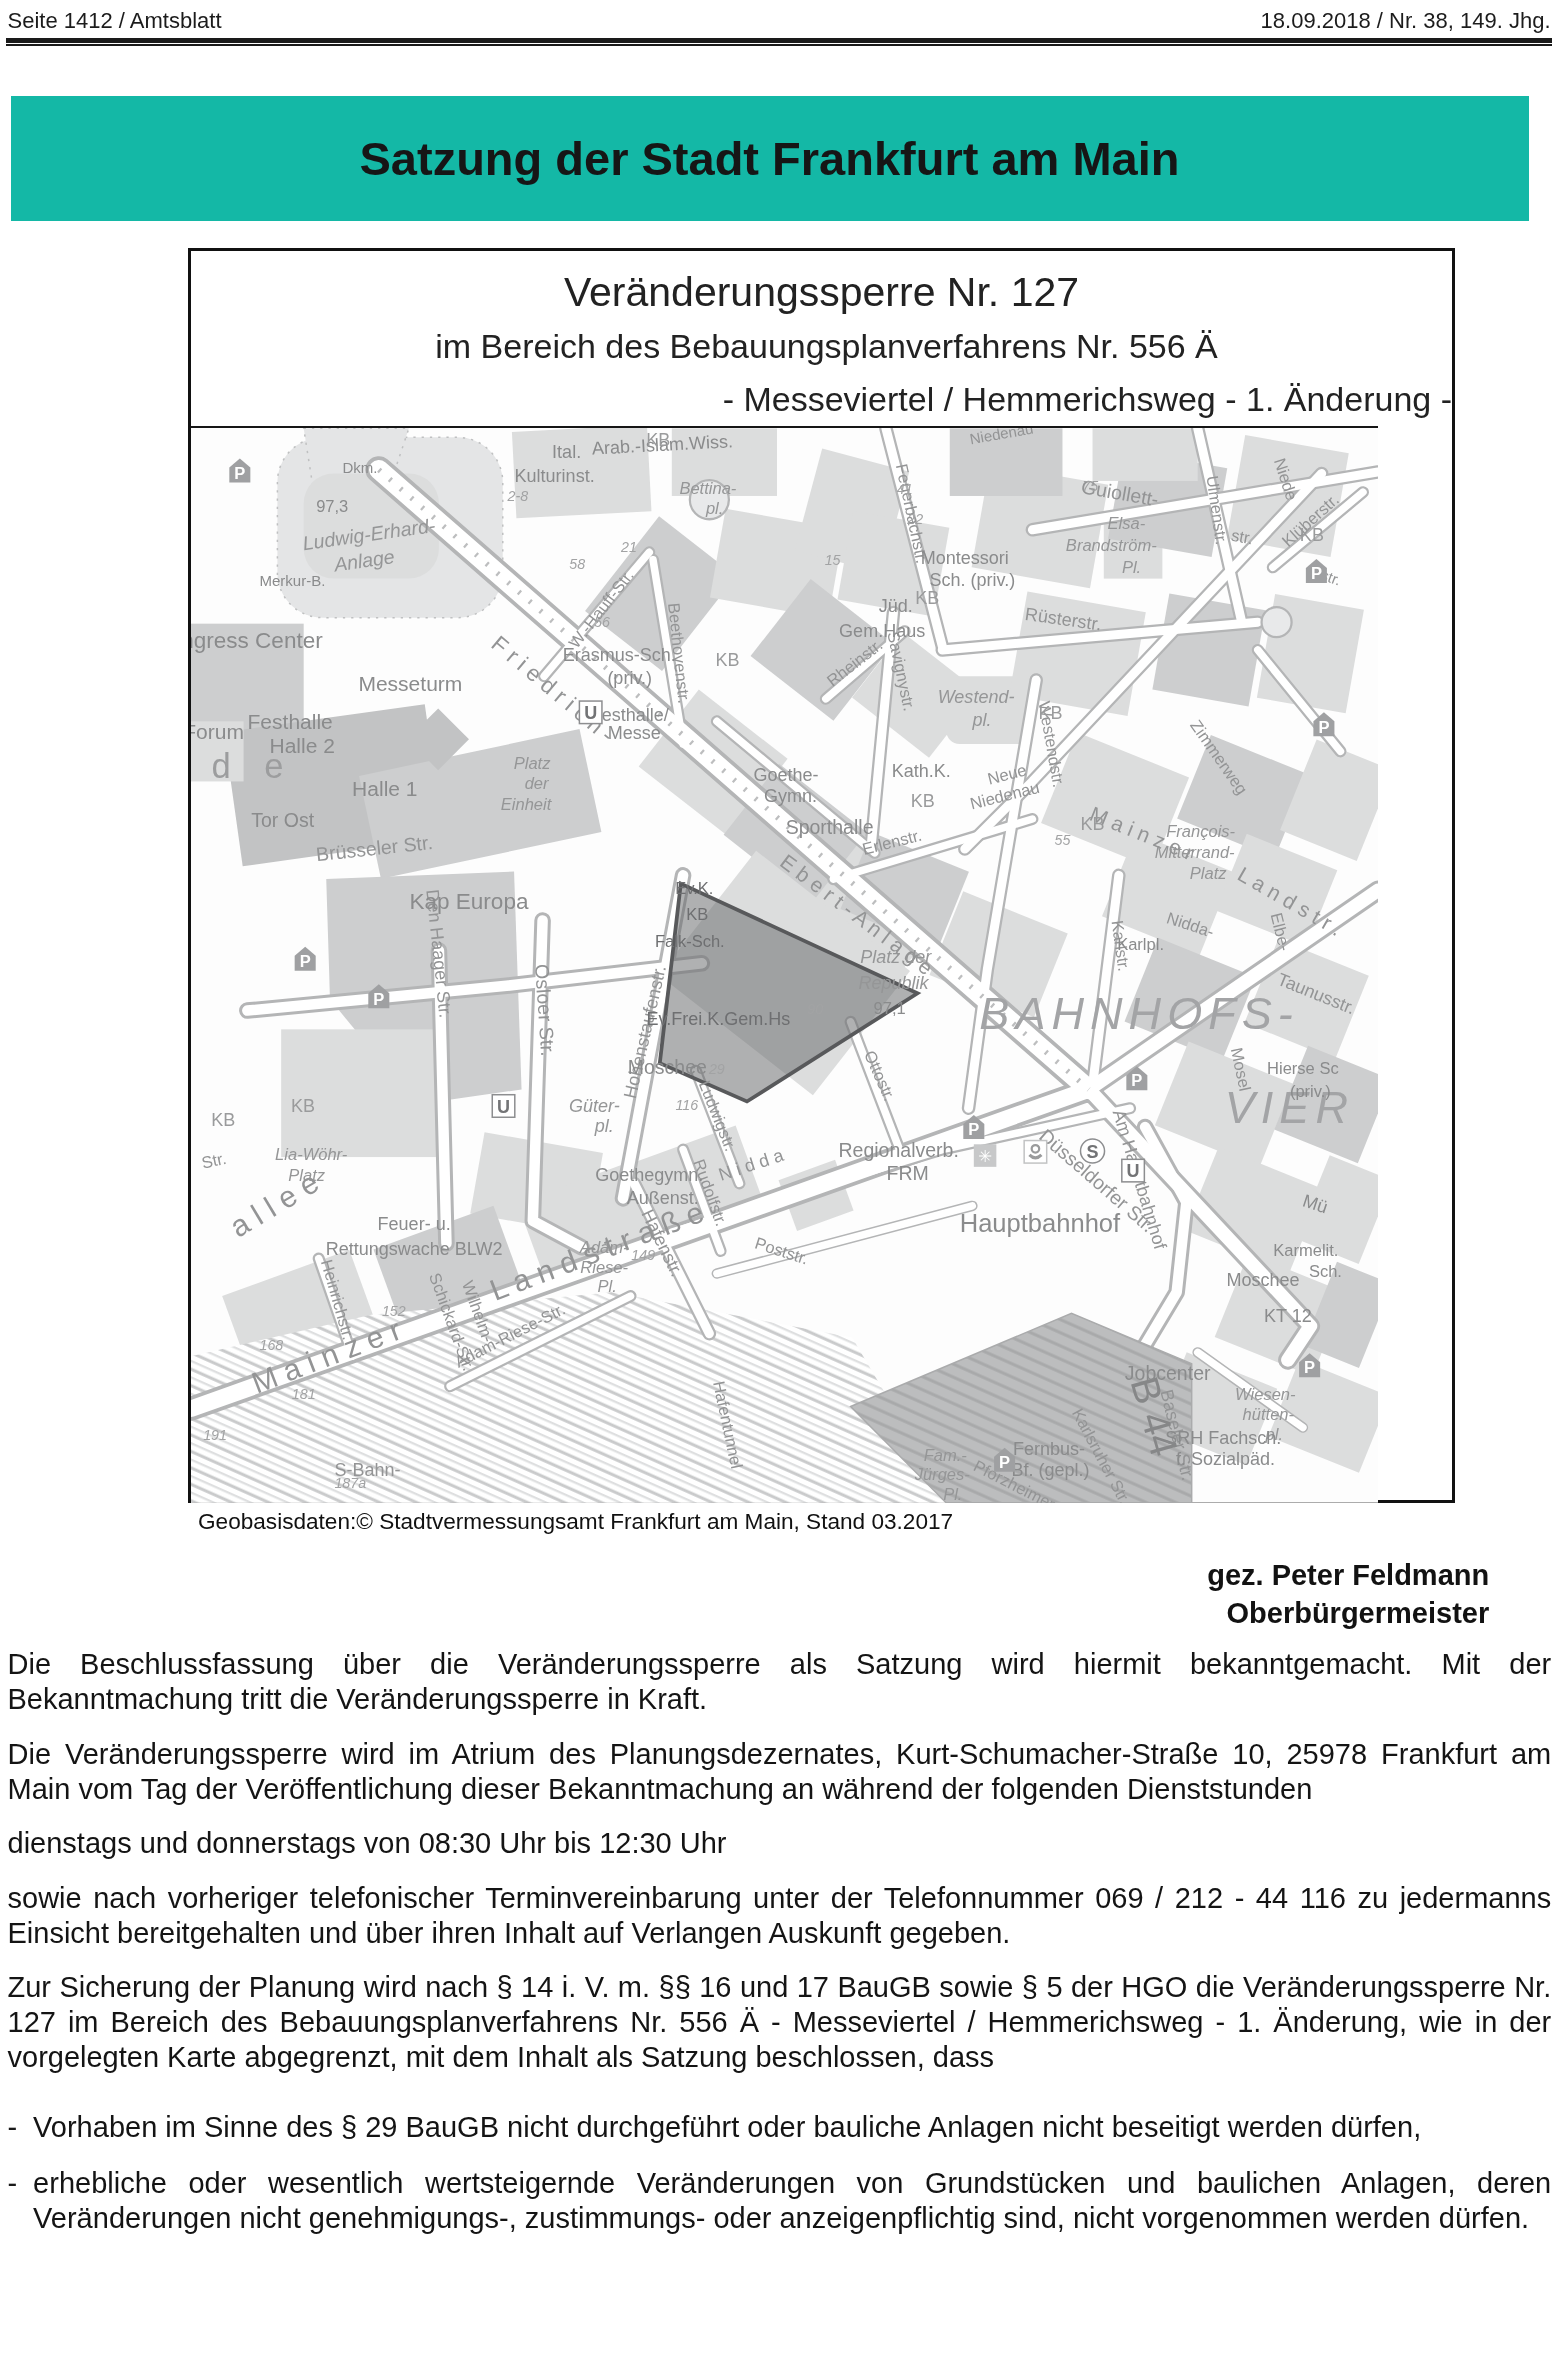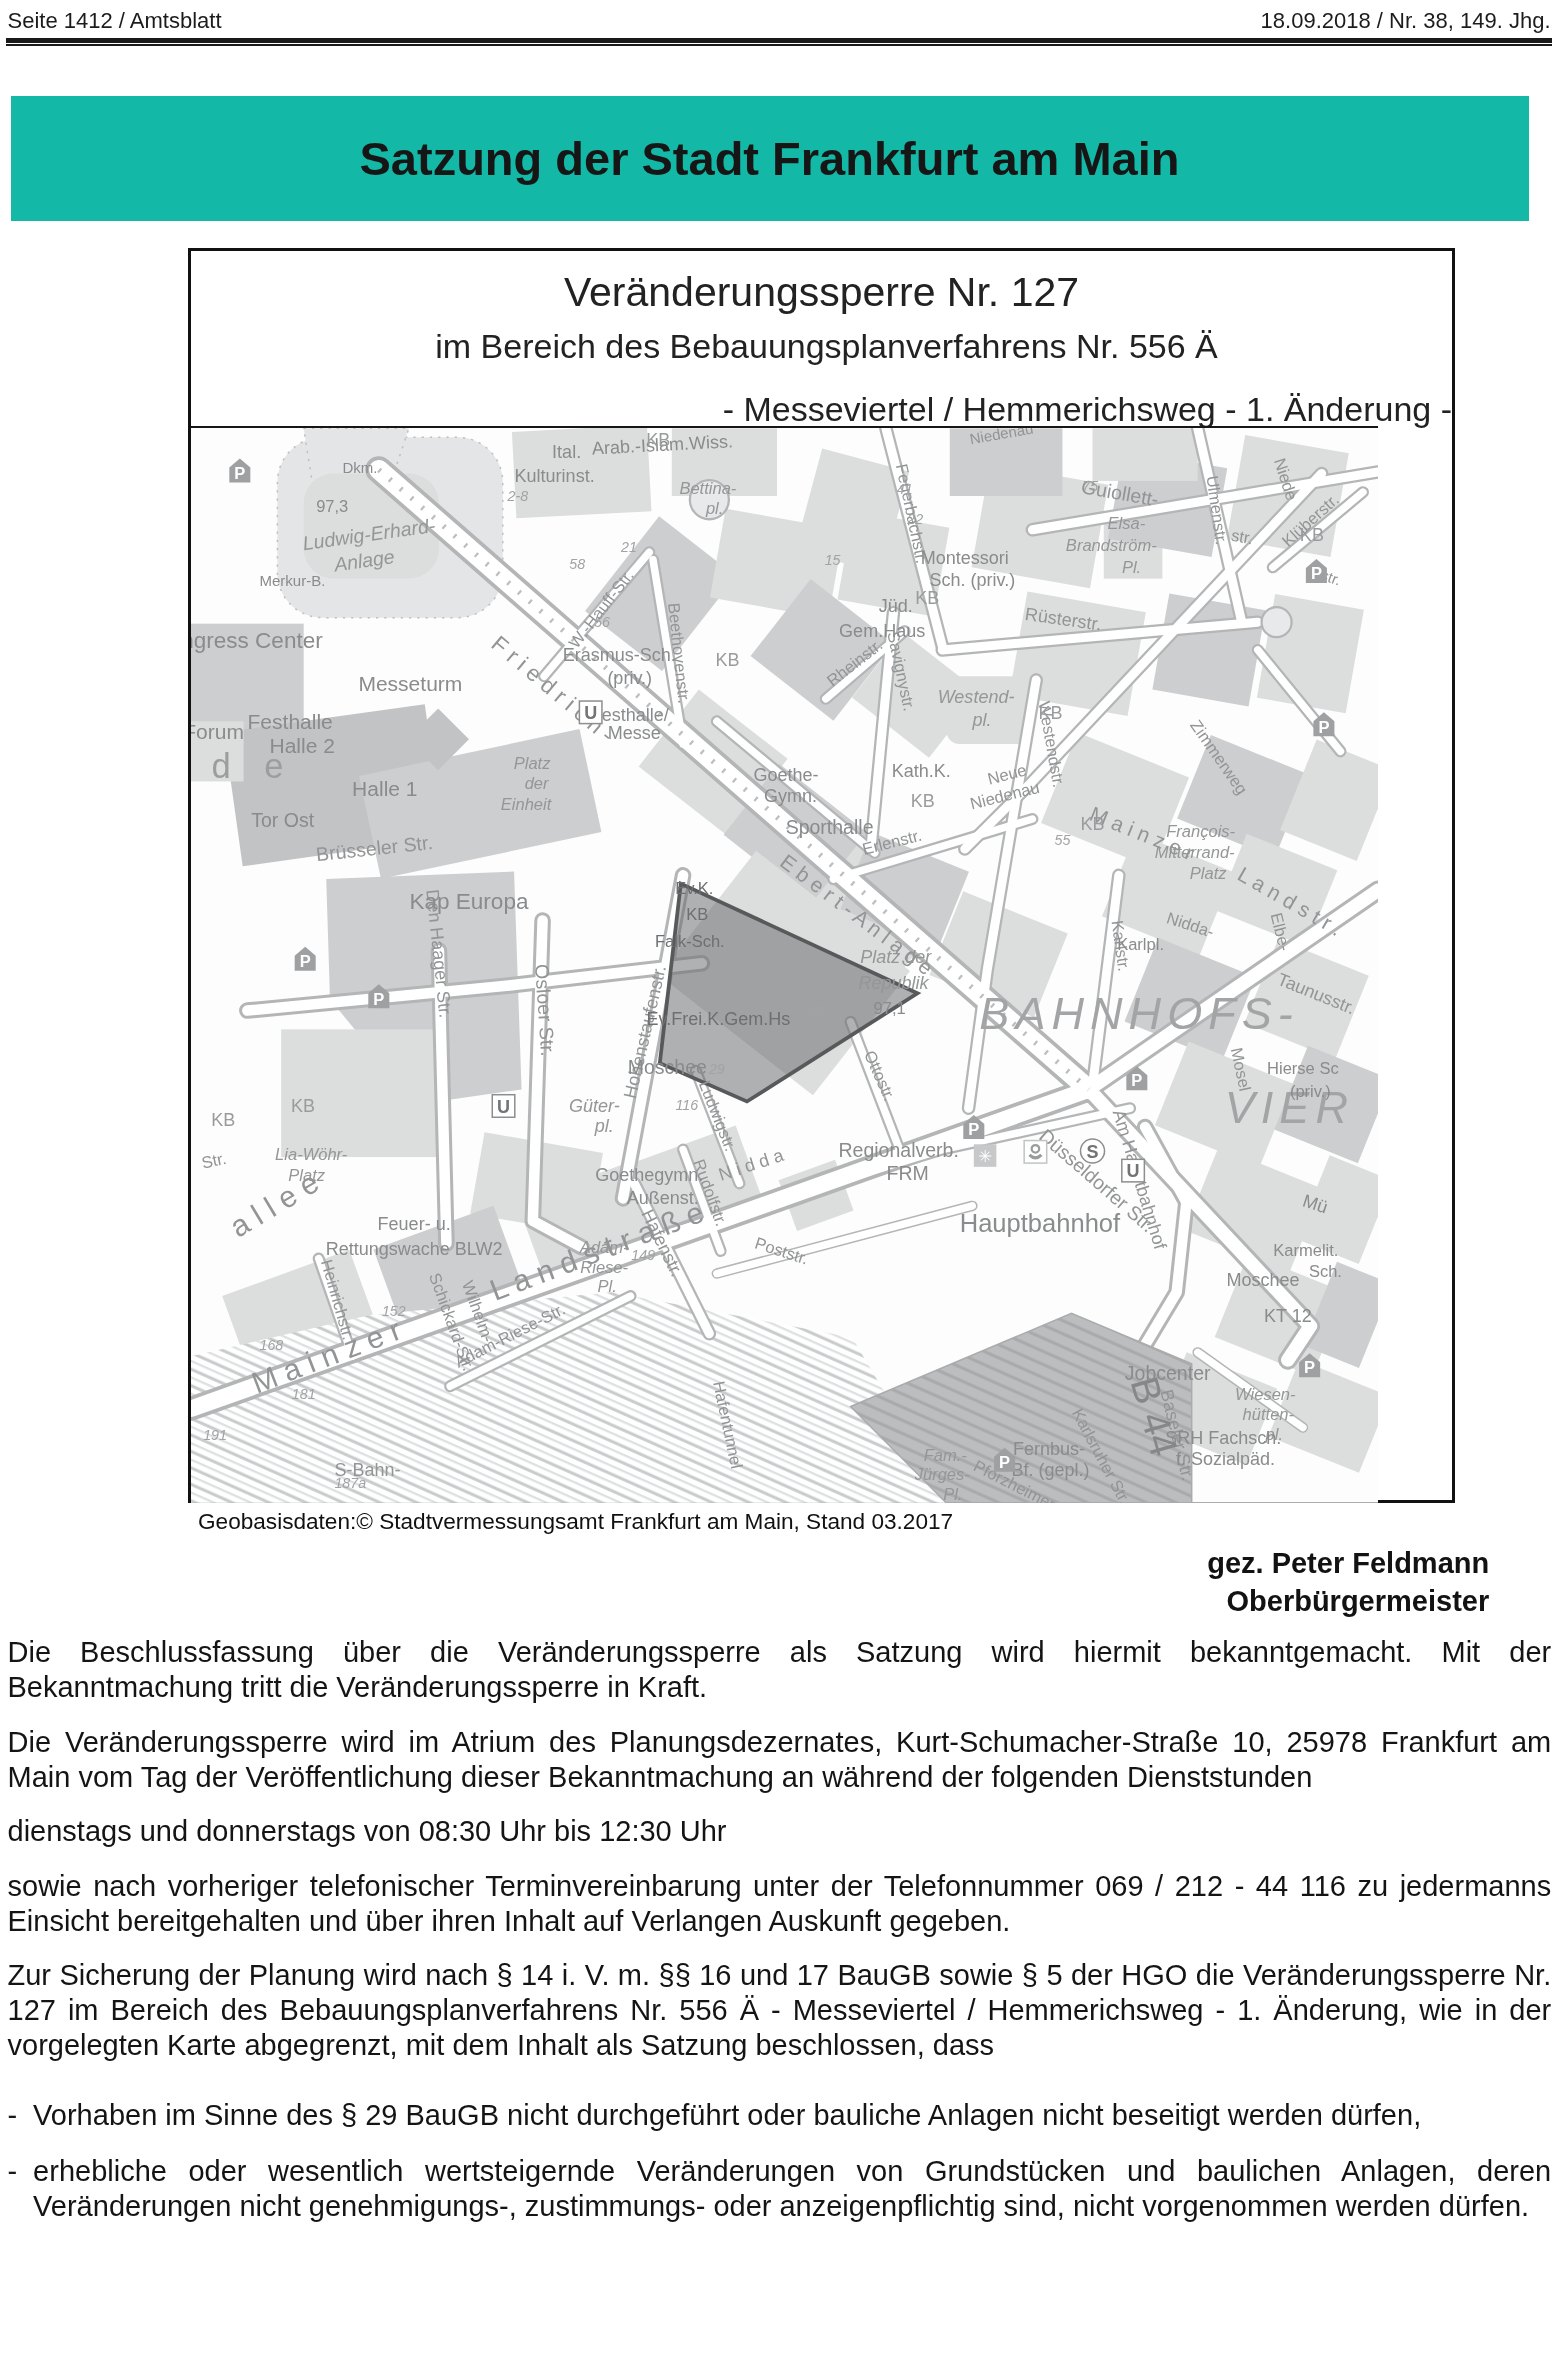--- a/index.html
+++ b/index.html
@@ -14,41 +14,41 @@
   
   .banner{margin:50px 30px 0 10.5px;width:1518px;height:125px;background:#14b8a6;
     display:flex;align-items:center;justify-content:center;}
   .banner h1{margin:0;font-size:47px;font-weight:bold;color:#161616;letter-spacing:0px;}
 
   
   .sbox{position:absolute;left:188px;top:248px;width:1267px;height:1255px;border:3px solid #111;
     box-sizing:border-box;background:#fff;}
   .sbox-titles{text-align:center;padding-top:18px;height:172px;box-sizing:border-box;}
   .t1{font-size:41px;color:#222;margin:0 0 10.5px 0;}
-  .t2{font-size:34px;color:#222;margin:0 0 24px 0;padding-left:10px;}
+  .t2{font-size:34px;color:#222;margin:0 0 14px 0;padding-left:10px;}
   .t3{font-size:34px;color:#222;margin:0;text-align:right;}
   .mapwrap{position:absolute;left:0;top:175px;width:1187px;height:1075px;border-top:2.3px solid #161616;box-sizing:content-box;overflow:hidden;}
   svg text{font-family:"Liberation Sans",sans-serif;}
 
   
   .bl1{fill:#dcdddd;} .bl2{fill:#cdcecf;} .bl3{fill:#c2c3c4;} .park{fill:#e4e5e6;stroke:#bfc0c1;stroke-dasharray:3 8;stroke-width:2;}
   .casing{stroke:#b4b5b6;fill:none;stroke-linecap:round;stroke-linejoin:round;}
   .road{stroke:#ffffff;fill:none;stroke-linecap:round;stroke-linejoin:round;}
   .dots{stroke:#bdbebf;fill:none;stroke-dasharray:3 16;}
   .sperre{fill:rgba(104,105,108,0.52);stroke:#58595b;stroke-width:5;}
   .ml{text-anchor:middle;}
   .ml-s{fill:#939495;} .ml-s2{fill:#868788;} .ml-p{fill:#8a8b8c;} .ml-i{fill:#959697;font-style:italic;}
   .ml-d{fill:#6e6f71;} .ml-b{fill:#a3a4a6;font-style:italic;letter-spacing:8px;}
   .ml-k{fill:#9a9b9c;} .ml-n{fill:#a2a3a4;font-style:italic;} .ml-g{fill:#9c9d9e;letter-spacing:16px;}
 
   
   .caption{position:absolute;left:198px;top:1509px;font-size:22.6px;color:#111;}
   .content{position:absolute;left:0;top:1544px;width:1558px;padding:0 6.8px 0 7.5px;box-sizing:border-box;}
   .content p{font-size:29px;line-height:35px;margin:0 0 19.6px 0;text-align:justify;color:#141414;}
-  .sig{text-align:right;font-weight:bold;font-size:29px;line-height:38px;margin:0 62px 15px 0;color:#121212;}
+  .sig{text-align:right;font-weight:bold;font-size:29px;line-height:38px;margin:12px 62px 15px 0;color:#121212;}
   .bullets{margin-top:35px;}
   .bullet{display:flex;margin-bottom:20.3px;}
   .bullet .bm{width:25.6px;flex:none;font-size:29px;line-height:35px;}
   .bullet .bt{flex:1;font-size:29px;line-height:35px;text-align:justify;color:#141414;}
 </style>
 </head>
 <body>
 
 <div class="page">
 

